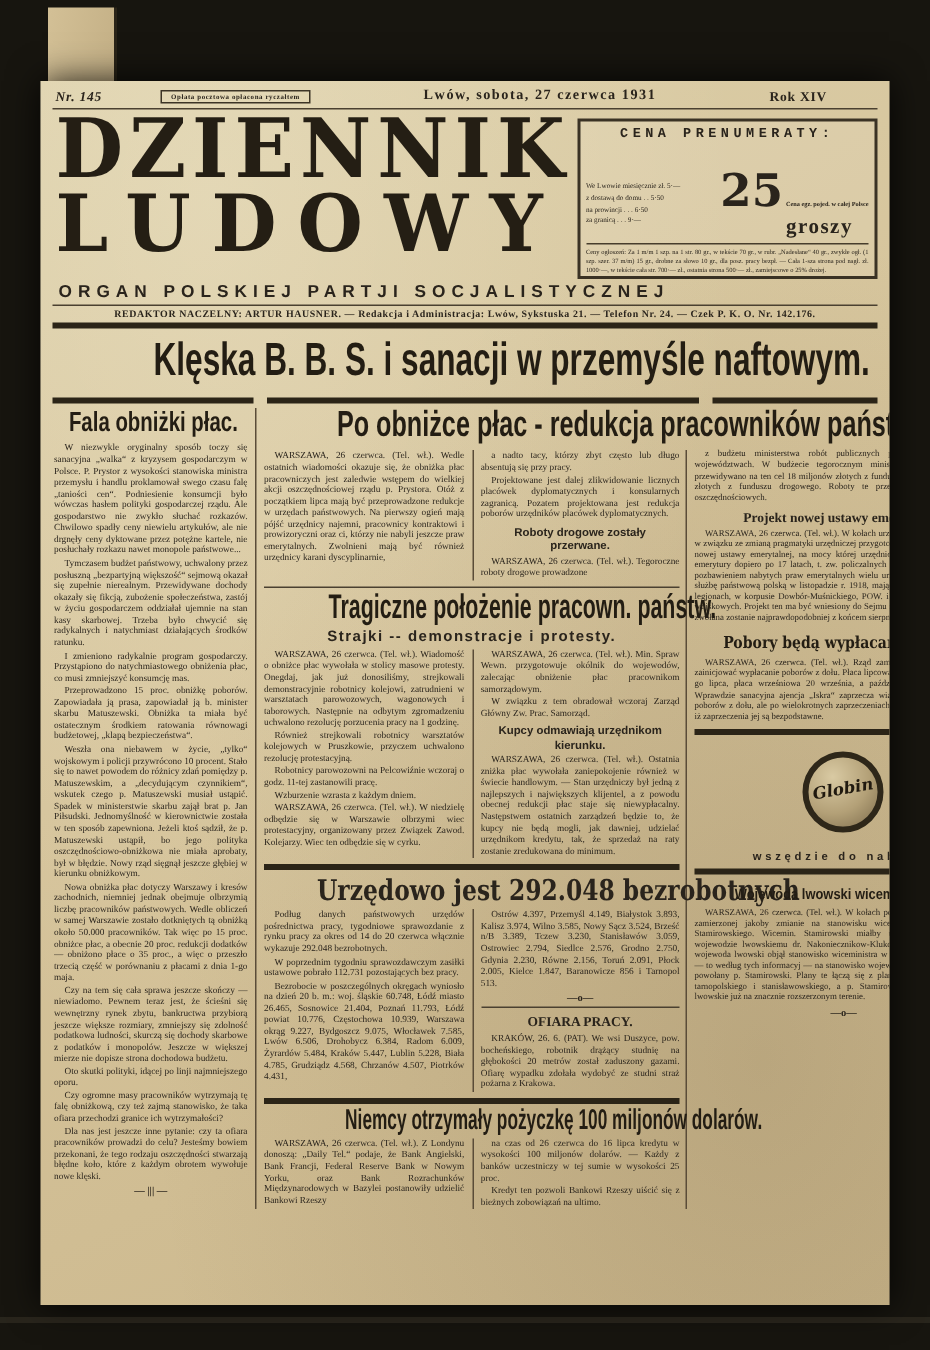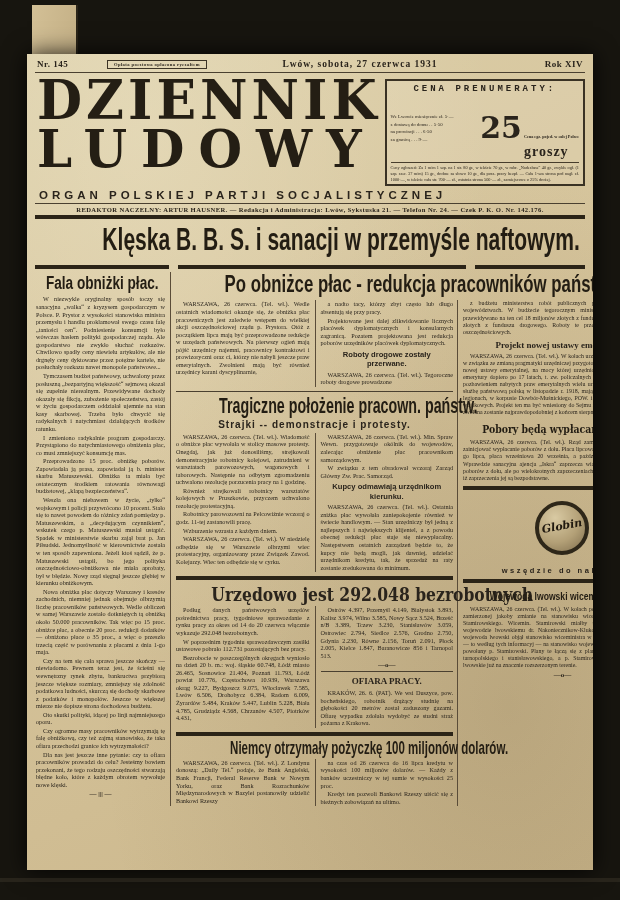--- a/index.html
+++ b/index.html
@@ -25,35 +25,35 @@
       radial-gradient(ellipse at 85% 80%, rgba(90,70,40,.18), rgba(0,0,0,0) 60%),
       linear-gradient(155deg,#dccfa9 0%, #d5c39a 45%, #cbb78c 100%);
     color:#2a241c;
     padding:3px 8px 6px 8px;
     box-shadow:0 0 22px rgba(0,0,0,.85);
     overflow:hidden;
   }
 
   
   .toprow{ display:flex; align-items:center; font-size:9px; font-weight:bold; letter-spacing:.5px; padding:2px 2px 3px 2px; }
-  .toprow .issue{ width:70px; }
+  .toprow .issue{ width:70px;font-style:italic; }
   .postage-box{ border:1px solid #3c3426; font-size:4.6px; font-weight:bold; padding:1px 6px; letter-spacing:.4px; }
   .toprow .date{ flex:1; text-align:center; font-size:9.5px; letter-spacing:1px; }
-  .toprow .vol{ width:70px; text-align:right; }
+  .toprow .vol{ width:70px; }
   .rule-thin{ border-top:1px solid #4a4030; }
   .rule-thick{ height:4px; background:#2b2417; }
 
   
   .mastrow{ display:flex; padding-top:2px; }
   .mast-title{ flex:1; font-family:"DejaVu Serif",serif; font-weight:bold; color:#241e14; line-height:.92; padding-left:2px; }
   .mast-title .t1{ font-size:52px; letter-spacing:4px; display:block; transform:scaleY(1.05); transform-origin:left top;}
   .mast-title .t2{ font-size:50px; letter-spacing:14px; display:block; margin-top:2px; transform:scaleY(1.05); transform-origin:left top;}
   .price-box{ width:212px; border:2px solid #3a3224; padding:3px 4px 2px 4px; margin:4px 0 0 4px; background:rgba(255,250,235,.12); }
   .pb-title{ font-family:Liberation Mono, monospace; font-weight:bold; font-size:9px; letter-spacing:3px; text-align:center; margin-bottom:2px; }
-  .pb-mid{ display:flex; align-items:flex-start;margin-top:19px; }
+  .pb-mid{ display:flex; align-items:center;margin-top:19px; }
   .pb-lines{ flex:1; font-size:4.8px; line-height:1.6; }
   .pb-lines div{ white-space:nowrap; }
   .pb-price{ display:flex; align-items:baseline; }
   .pb-big{ font-family:"DejaVu Serif",serif; font-size:30px; font-weight:bold; line-height:1; }
   .pb-right{ margin-left:2px; }
   .pb-note{ font-size:4.2px; font-weight:bold; }
   .pb-unit{ font-size:14px; font-weight:bold; letter-spacing:1px; }
   .pb-rates{ border-top:1px solid #473d2c; margin-top:2px; padding-top:2px; font-size:4.3px; line-height:1.35; text-align:justify; }
 
   .subtitle{ font-family:"Liberation Sans",sans-serif; font-weight:bold; font-size:11.5px; letter-spacing:4px; padding:3px 0 2px 4px; }

